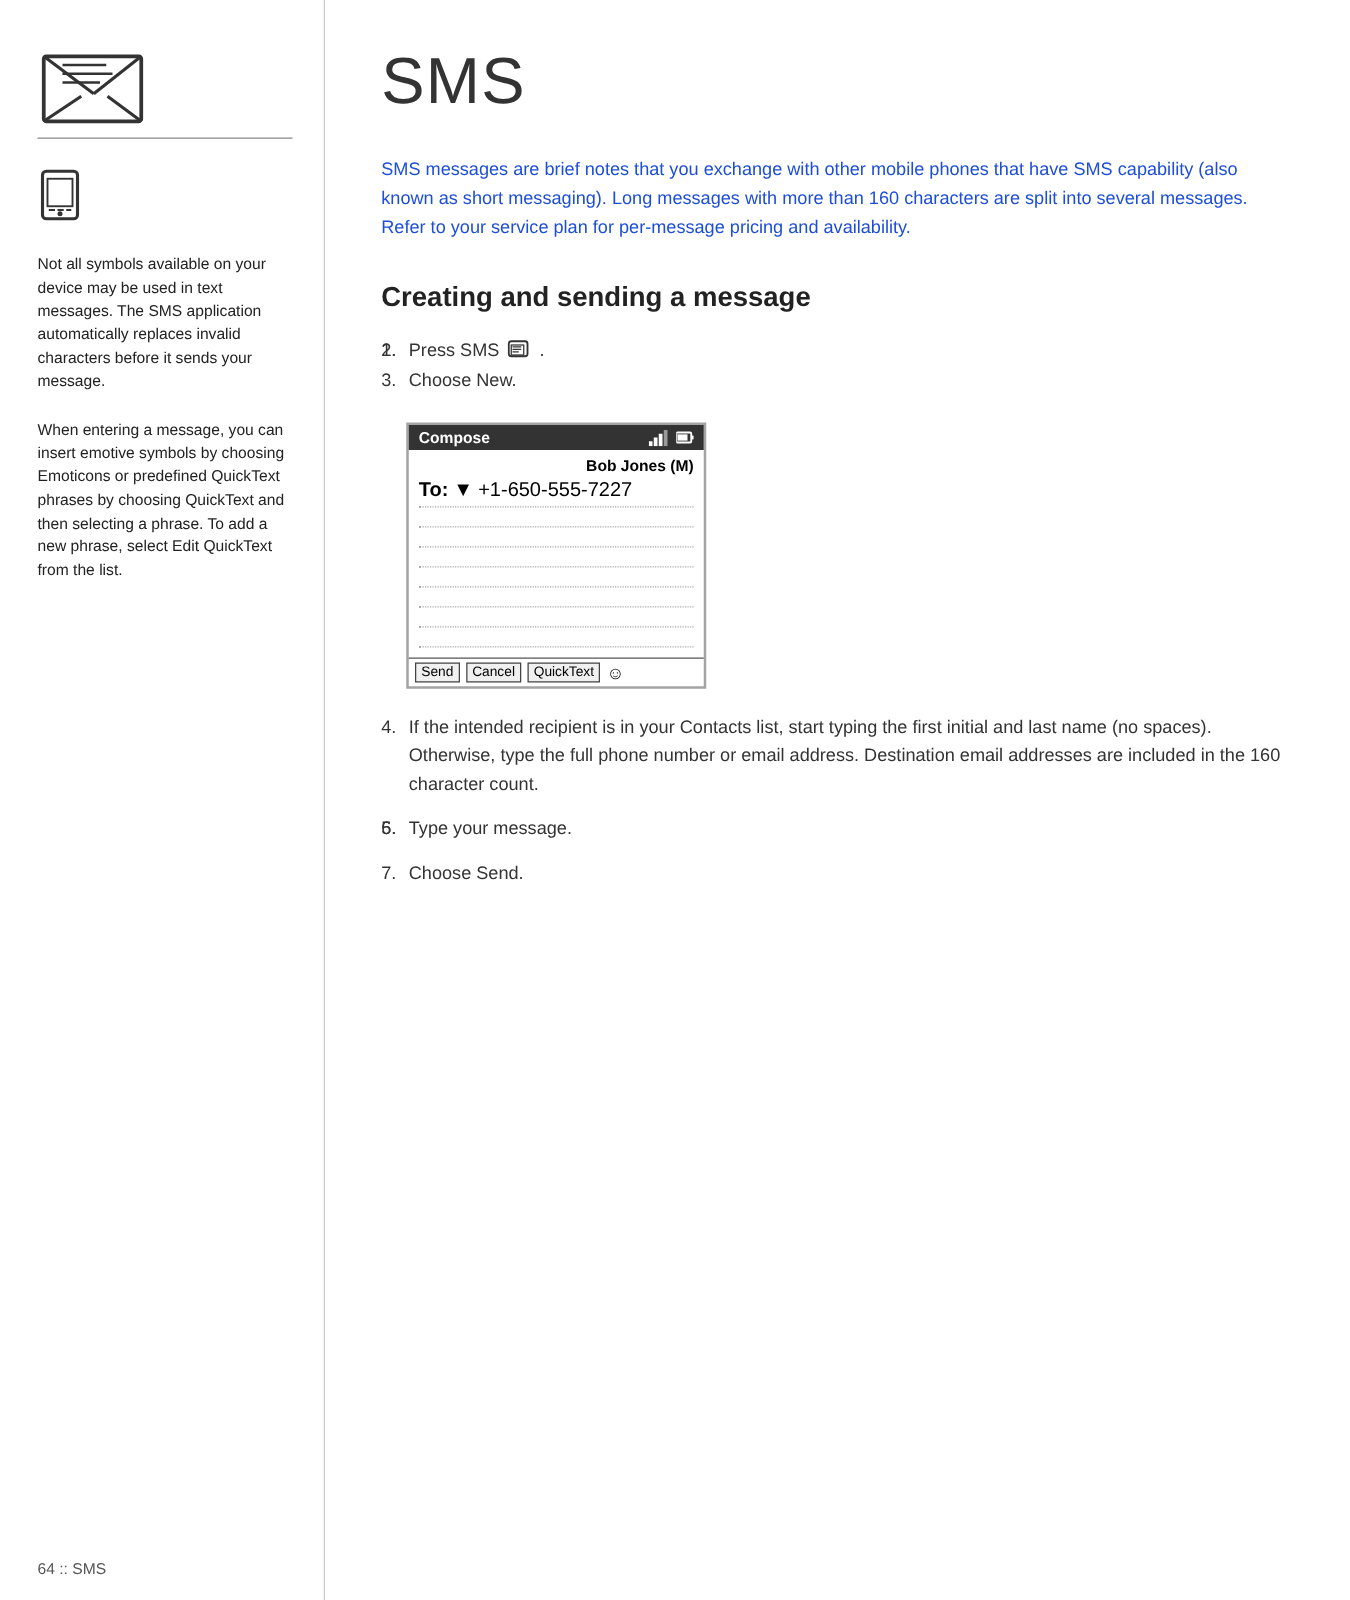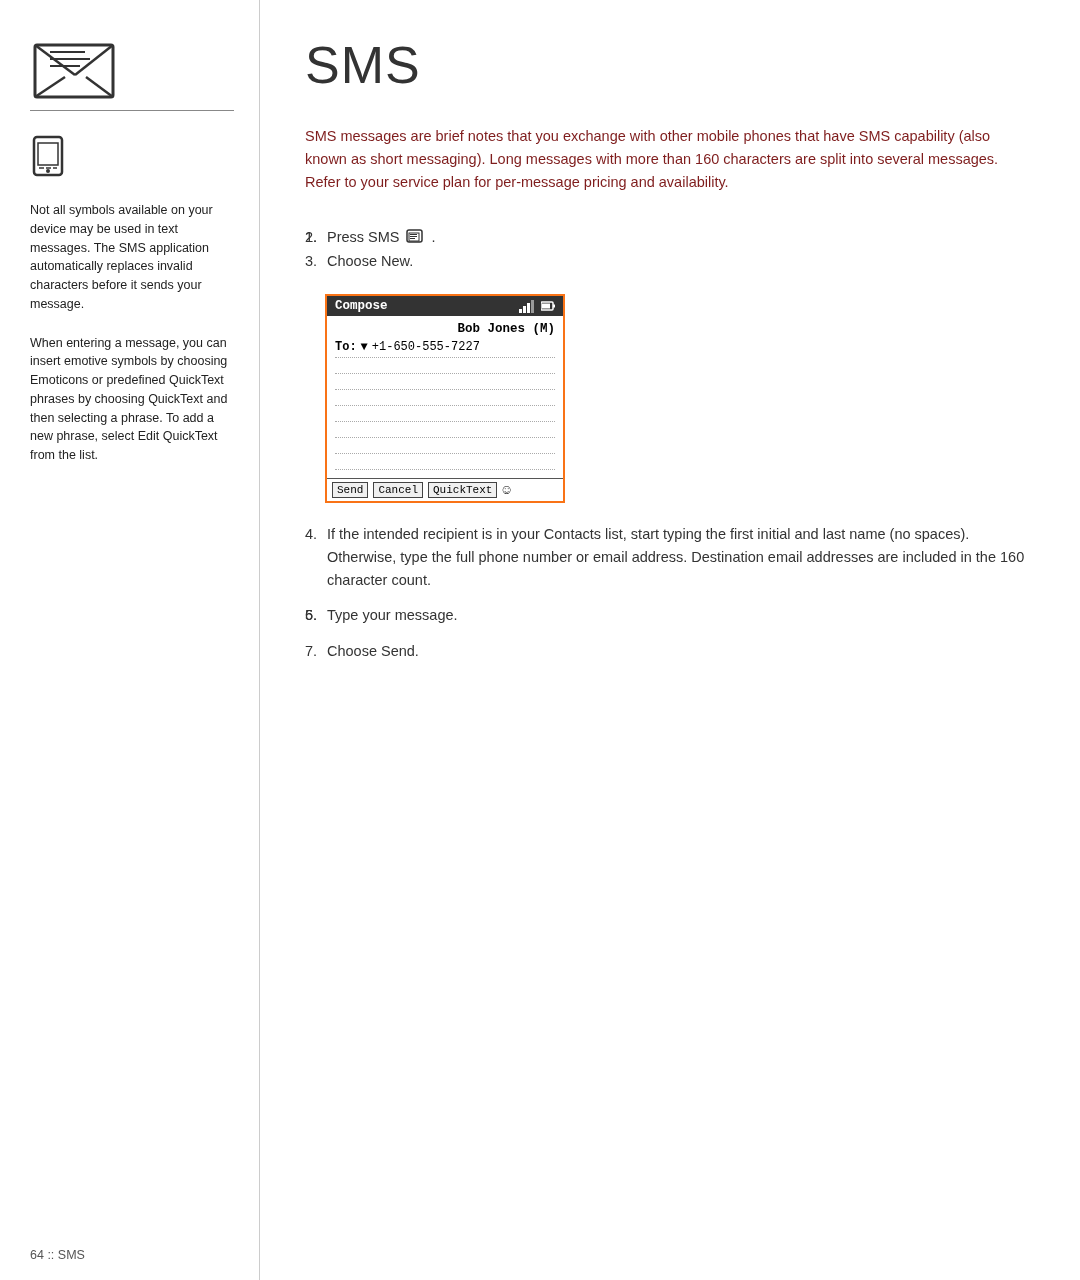--- a/index.html
+++ b/index.html
@@ -68,21 +68,21 @@
       font-size: 52px;
       font-weight: 300;
       color: #333333;
       letter-spacing: 1px;
       margin-bottom: 30px;
     }
 
     .intro-text {
       font-size: 14.5px;
       line-height: 1.6;
-      color: #7f1d1d;
+      color: #1d4ed8;
       margin-bottom: 30px;
     }
 
     .section-heading {
       font-size: 22px;
       font-weight: bold;
       color: #222222;
       margin-bottom: 18px;
     }
 
@@ -100,26 +100,25 @@
       position: relative;
     }
 
     .steps-list li .step-num {
       position: absolute;
       left: 0;
     }
 
     
     .compose-mockup {
-      border: 2px solid #f97316;
+      border: 2px solid #a3a3a3;
       width: 240px;
       margin: 16px 0 20px 20px;
       font-size: 12px;
       background: #ffffff;
-      font-family: Liberation Mono, monospace;
     }
 
     .compose-header {
       background: #333333;
       color: #ffffff;
       padding: 3px 8px;
       font-weight: bold;
       font-size: 12.5px;
       display: flex;
       align-items: center;
@@ -140,21 +139,21 @@
     .compose-contact {
       font-weight: bold;
       font-size: 12.5px;
       text-align: right;
       padding: 2px 0;
     }
 
     .compose-to-row {
       display: flex;
       align-items: center;
-      font-size: 12px;
+      font-size: 16px;
       border-bottom: 1px dotted #aaa;
       padding: 2px 0 3px 0;
     }
 
     .compose-to-label {
       font-weight: bold;
       margin-right: 4px;
     }
 
     .compose-arrow {
@@ -255,20 +254,21 @@
     <p class="sidebar-text">Not all symbols available on your device may be used in text messages. The SMS application automatically replaces invalid characters before it sends your message.</p>
     <p class="sidebar-text">When entering a message, you can insert emotive symbols by choosing Emoticons or predefined QuickText phrases by choosing QuickText and then selecting a phrase. To add a new phrase, select Edit QuickText from the list.</p>
   </div>
 
   <div class="main-content">
 
     <h1 class="page-title">SMS</h1>
 
     <p class="intro-text">SMS messages are brief notes that you exchange with other mobile phones that have SMS capability (also known as short messaging). Long messages with more than 160 characters are split into several messages. Refer to your service plan for per-message pricing and availability.</p>
 
+    <h2 class="section-heading">Creating and sending a message</h2>
 
     <ol class="steps-list">
       <li>
         <span class="step-num">1.</span>
       </li>
       <li>
         <span class="step-num">2.</span>
         <span>Press SMS
           <svg width="20" height="20" viewBox="0 0 20 20" style="display:inline-block;vertical-align:middle;margin:0 2px;">
             <rect x="1" y="2" width="15" height="12" rx="2" fill="none" stroke="#333" stroke-width="1.5"></rect>

